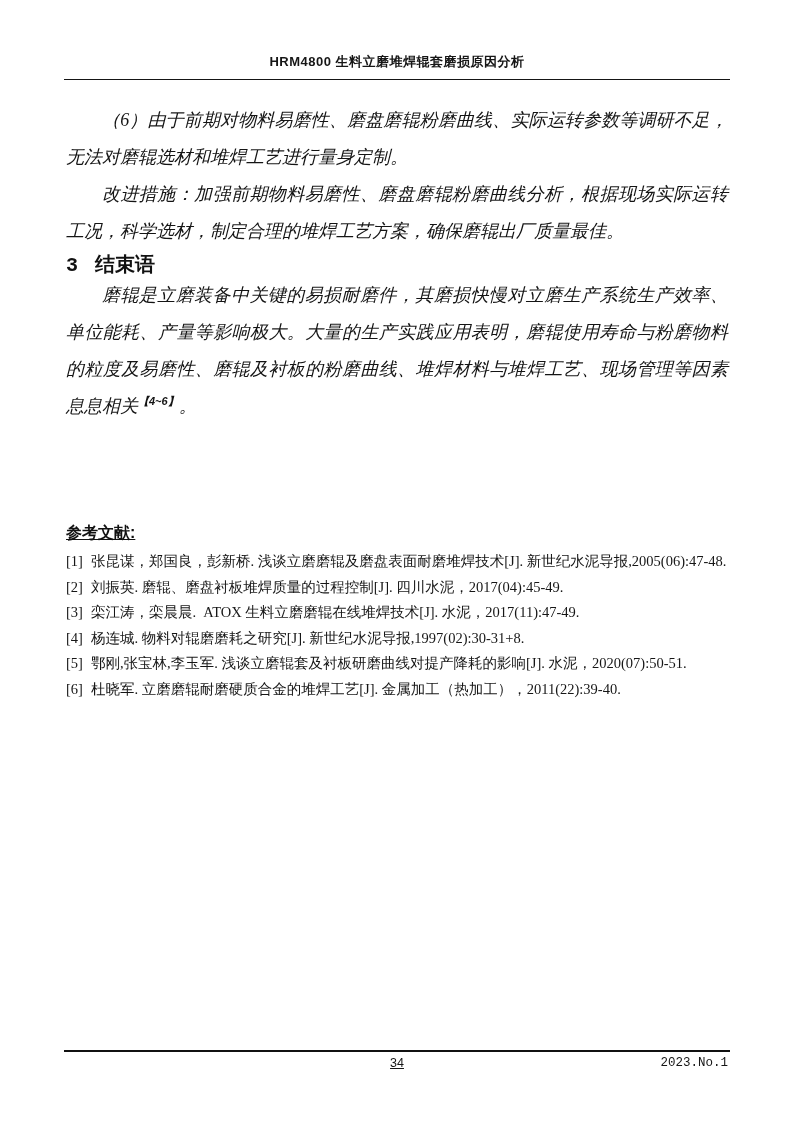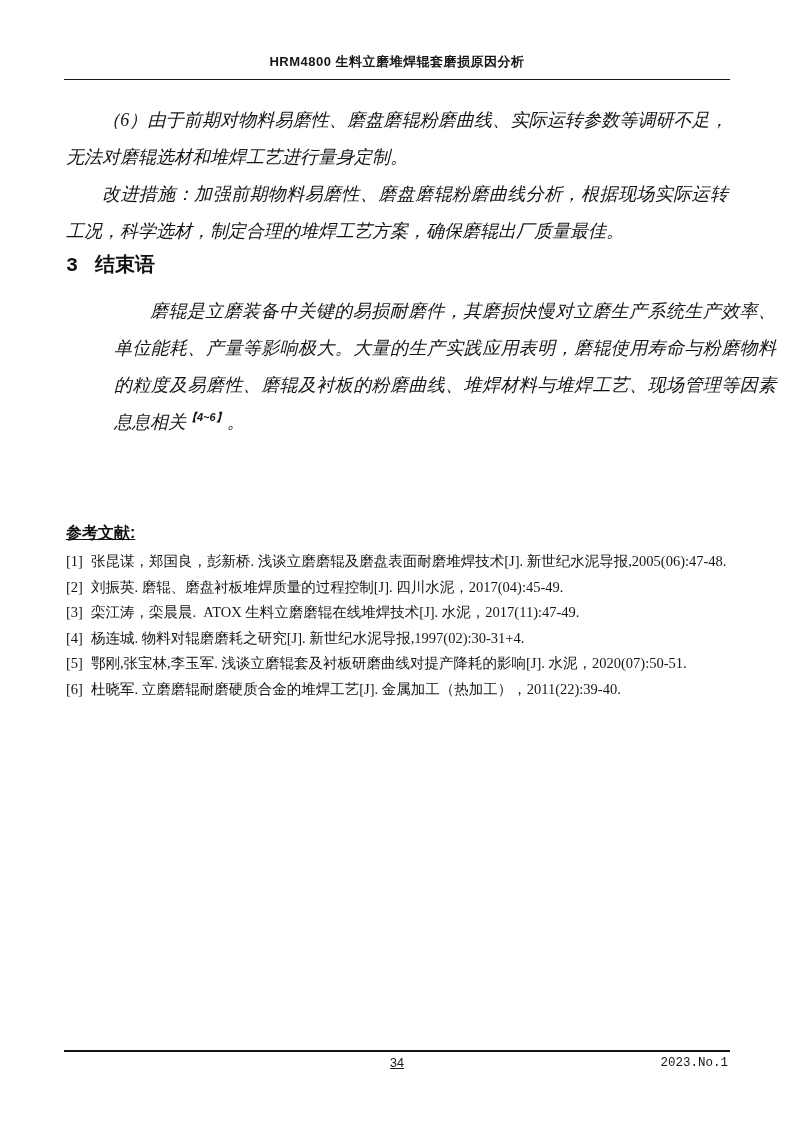--- a/index.html
+++ b/index.html
@@ -56,21 +56,21 @@
     position: absolute;
     top: 233px;
     left: 66px;
     font-family: Liberation Mono, monospace;
     font-weight: 700;
     font-size: 20px;
     line-height: 32px;
     color: #111111;
   }
   .section-number { display: inline-block; margin-right: 17px; }
-  .conclusion { top: 275px; margin-left: 48px; }
+  .conclusion { top: 259px; }
   .citation-sup {
     font-size: 11px;
     font-weight: 700;
     vertical-align: super;
     line-height: 0;
     font-family: "Liberation Sans", sans-serif;
   }
   
   .ref-heading {
     position: absolute;
@@ -149,21 +149,21 @@
     <div class="ref-item">
       <span class="ref-marker">[2]</span>
       <span class="ref-text">刘振英. 磨辊、磨盘衬板堆焊质量的过程控制[J]. 四川水泥，2017(04):45-49.</span>
     </div>
     <div class="ref-item">
       <span class="ref-marker">[3]</span>
       <span class="ref-text">栾江涛，栾晨晨.  ATOX 生料立磨磨辊在线堆焊技术[J]. 水泥，2017(11):47-49.</span>
     </div>
     <div class="ref-item">
       <span class="ref-marker">[4]</span>
-      <span class="ref-text">杨连城. 物料对辊磨磨耗之研究[J]. 新世纪水泥导报,1997(02):30-31+4.</span>
+      <span class="ref-text">杨连城. 物料对辊磨磨耗之研究[J]. 新世纪水泥导报,1997(02):30-31+8.</span>
     </div>
     <div class="ref-item">
       <span class="ref-marker">[5]</span>
       <span class="ref-text">鄂刚,张宝林,李玉军. 浅谈立磨辊套及衬板研磨曲线对提产降耗的影响[J]. 水泥，2020(07):50-51.</span>
     </div>
     <div class="ref-item">
       <span class="ref-marker">[6]</span>
       <span class="ref-text">杜晓军. 立磨磨辊耐磨硬质合金的堆焊工艺[J]. 金属加工（热加工），2011(22):39-40.</span>
     </div>
   </div>

